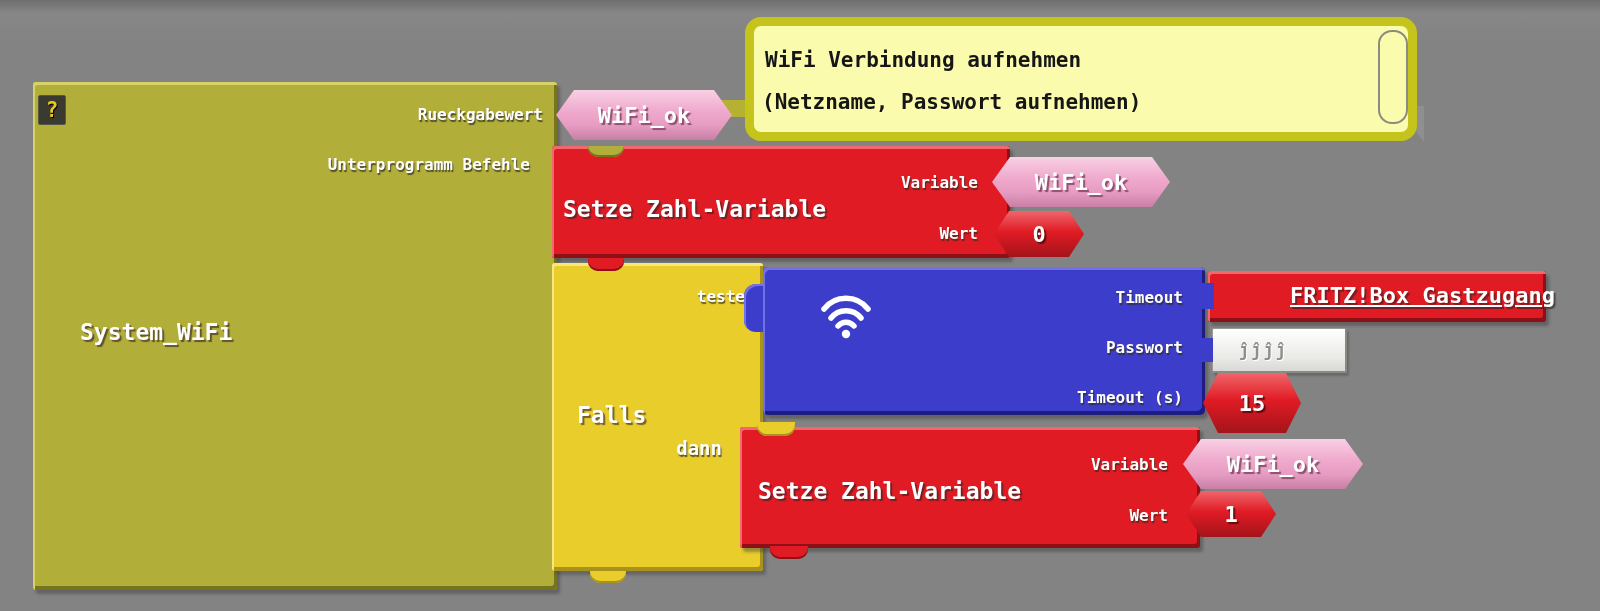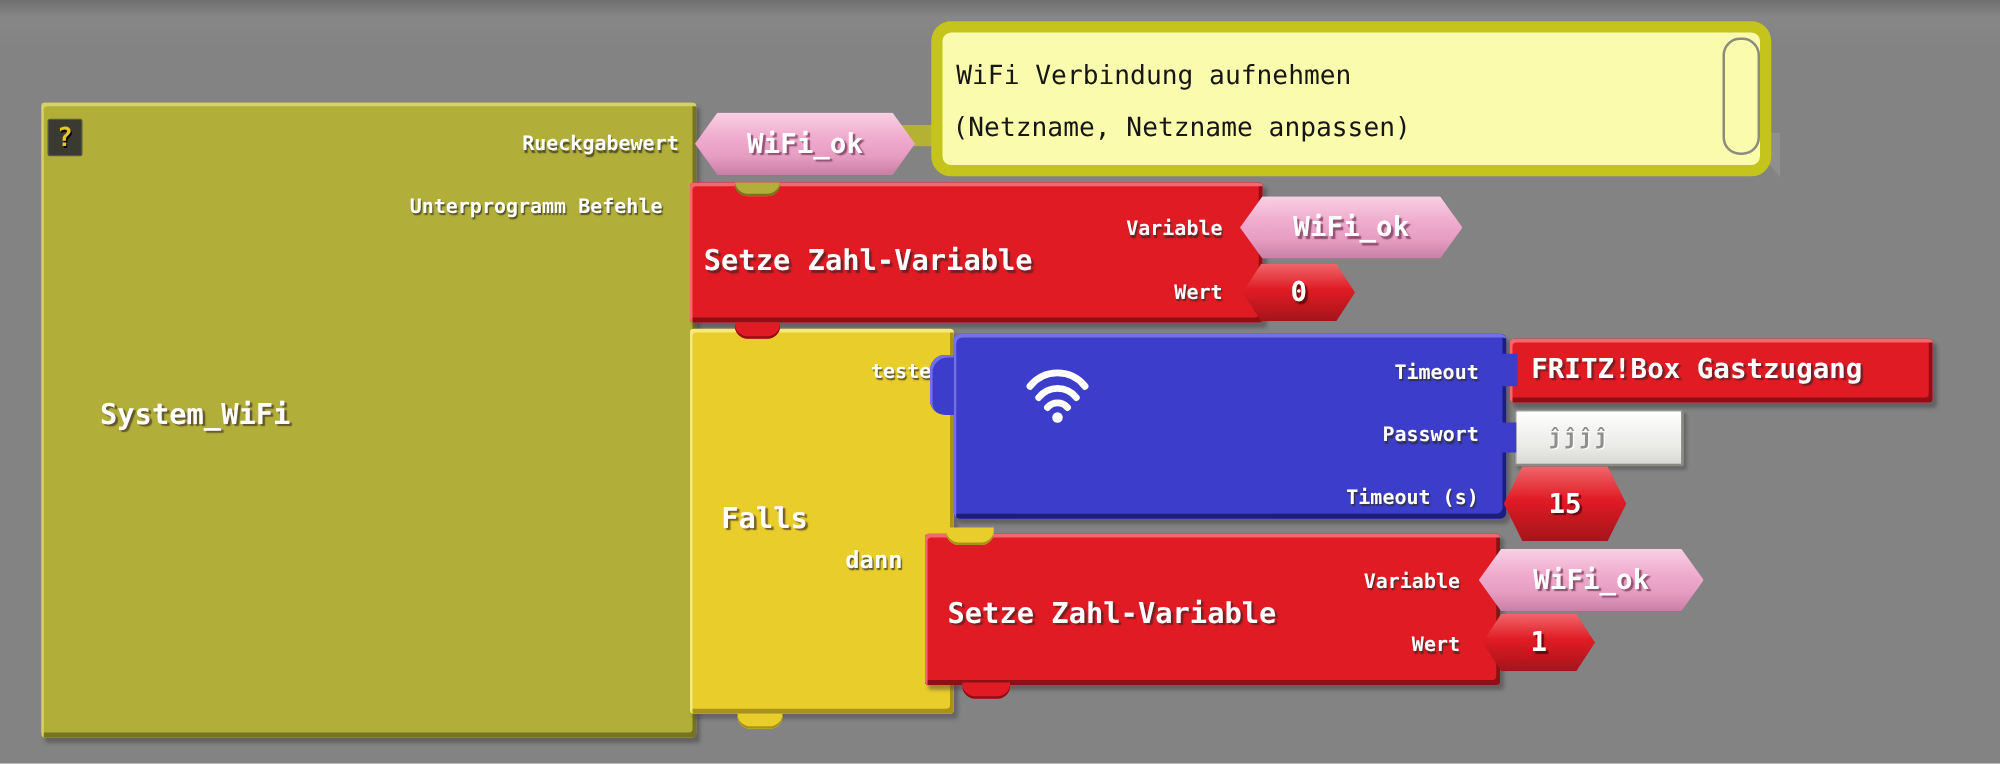--- a/index.html
+++ b/index.html
@@ -57,21 +57,21 @@
   
   .tab{position:absolute; border-radius:0 0 10px 10px;}
   .tab-olive{background:#b2ae3a; box-shadow:inset 0 -2px 0 #77741f;}
   .tab-red{background:#e01b24; box-shadow:inset 0 -2px 0 #8e1016;}
   .tab-yellow{background:#e9cd2b; box-shadow:inset 0 -2px 0 #a8921c;}
   
   .comment{
     position:absolute; background:#fbfbae; border:9px solid #c5c41c; border-radius:16px;
   }
   .comment-line{
-    position:absolute; font-size:21px; color:#161616; white-space:nowrap; font-weight:400;
+    position:absolute; font-size:21px; color:#161616; white-space:nowrap; font-weight:700;
   }
   .scroll-pill{
     position:absolute; border:2px solid #8b8b7e; border-radius:14px; background:transparent;
   }
   .resize-wedge{
     position:absolute; background:#8f8f8f;
     clip-path:polygon(0 0, 100% 100%, 100% 0);
   }
   
   .help-icon{
@@ -100,21 +100,21 @@
   <div class="lbl" style="right:1070px; top:157px;">Unterprogramm Befehle</div>
   <div class="title" style="left:80px; top:321px;">System_WiFi</div>
 
   <div class="abs" style="left:714px; top:100px; width:36px; height:17px; background:#b5b233;"></div>
 
   <div class="hex hex-pink" style="left:556px; top:90px; width:176px; height:50px;">WiFi_ok</div>
 
   <div class="resize-wedge" style="left:1396px; top:106px; width:28px; height:36px;"></div>
   <div class="comment" style="left:745px; top:17px; width:654px; height:106px;"></div>
   <div class="comment-line" style="left:765px; top:48px;">WiFi Verbindung aufnehmen</div>
-  <div class="comment-line" style="left:762px; top:90px;">(Netzname, Netzname anpassen)</div>
+  <div class="comment-line" style="left:762px; top:90px;">(Netzname, Passwort aufnehmen)</div>
   <div class="scroll-pill" style="left:1378px; top:30px; width:26px; height:90px;"></div>
 
   <div class="abs blk-red" style="left:552px; top:146px; width:458px; height:112px;"></div>
   <div class="tab tab-olive" style="left:588px; top:146px; width:36px; height:11px;"></div>
   <div class="title" style="left:563px; top:198px;">Setze Zahl-Variable</div>
   <div class="lbl" style="right:622px; top:175px;">Variable</div>
   <div class="lbl" style="right:622px; top:226px;">Wert</div>
   <div class="hex hex-pink" style="left:992px; top:157px; width:178px; height:50px;">WiFi_ok</div>
   <div class="hex hex-red" style="left:994px; top:211px; width:90px; height:46px;">0</div>
 
@@ -132,21 +132,21 @@
     <path d="M13 25 A 19 19 0 0 1 43 25" stroke="#ffffff" stroke-width="5.5" fill="none" stroke-linecap="round"></path>
     <path d="M20 33 A 10.5 10.5 0 0 1 36 33" stroke="#ffffff" stroke-width="5.5" fill="none" stroke-linecap="round"></path>
     <circle cx="28" cy="41" r="4.2" fill="#ffffff"></circle>
   </svg>
   <div class="lbl" style="right:417px; top:290px;">Timeout</div>
   <div class="lbl" style="right:417px; top:340px;">Passwort</div>
   <div class="lbl" style="right:417px; top:390px;">Timeout (s)</div>
 
   <div class="abs blk-red" style="left:1208px; top:271px; width:338px; height:51px;"></div>
   <div class="abs" style="left:1200px; top:283px; width:14px; height:26px; background:#3d3dcb;"></div>
-  <div class="title" style="left:1225px; top:285px; font-size:22px;">FRITZ!Box Gastzugang</div>
+  <div class="title" style="left:1290px; top:285px; font-size:22px;text-decoration:underline;">FRITZ!Box Gastzugang</div>
 
   <div class="pw-field" style="left:1212px; top:328px; width:106px; height:42px; padding-left:26px;">ĵĵĵĵ</div>
   <div class="abs" style="left:1200px; top:338px; width:13px; height:24px; background:#3d3dcb;"></div>
 
   <div class="hex hex-red" style="left:1203px; top:373px; width:98px; height:60px;">15</div>
 
   <div class="abs blk-red" style="left:740px; top:427px; width:460px; height:121px;"></div>
   <div class="tab tab-yellow" style="left:757px; top:422px; width:38px; height:14px;"></div>
   <div class="title" style="left:758px; top:480px;">Setze Zahl-Variable</div>
   <div class="lbl" style="right:432px; top:457px;">Variable</div>

